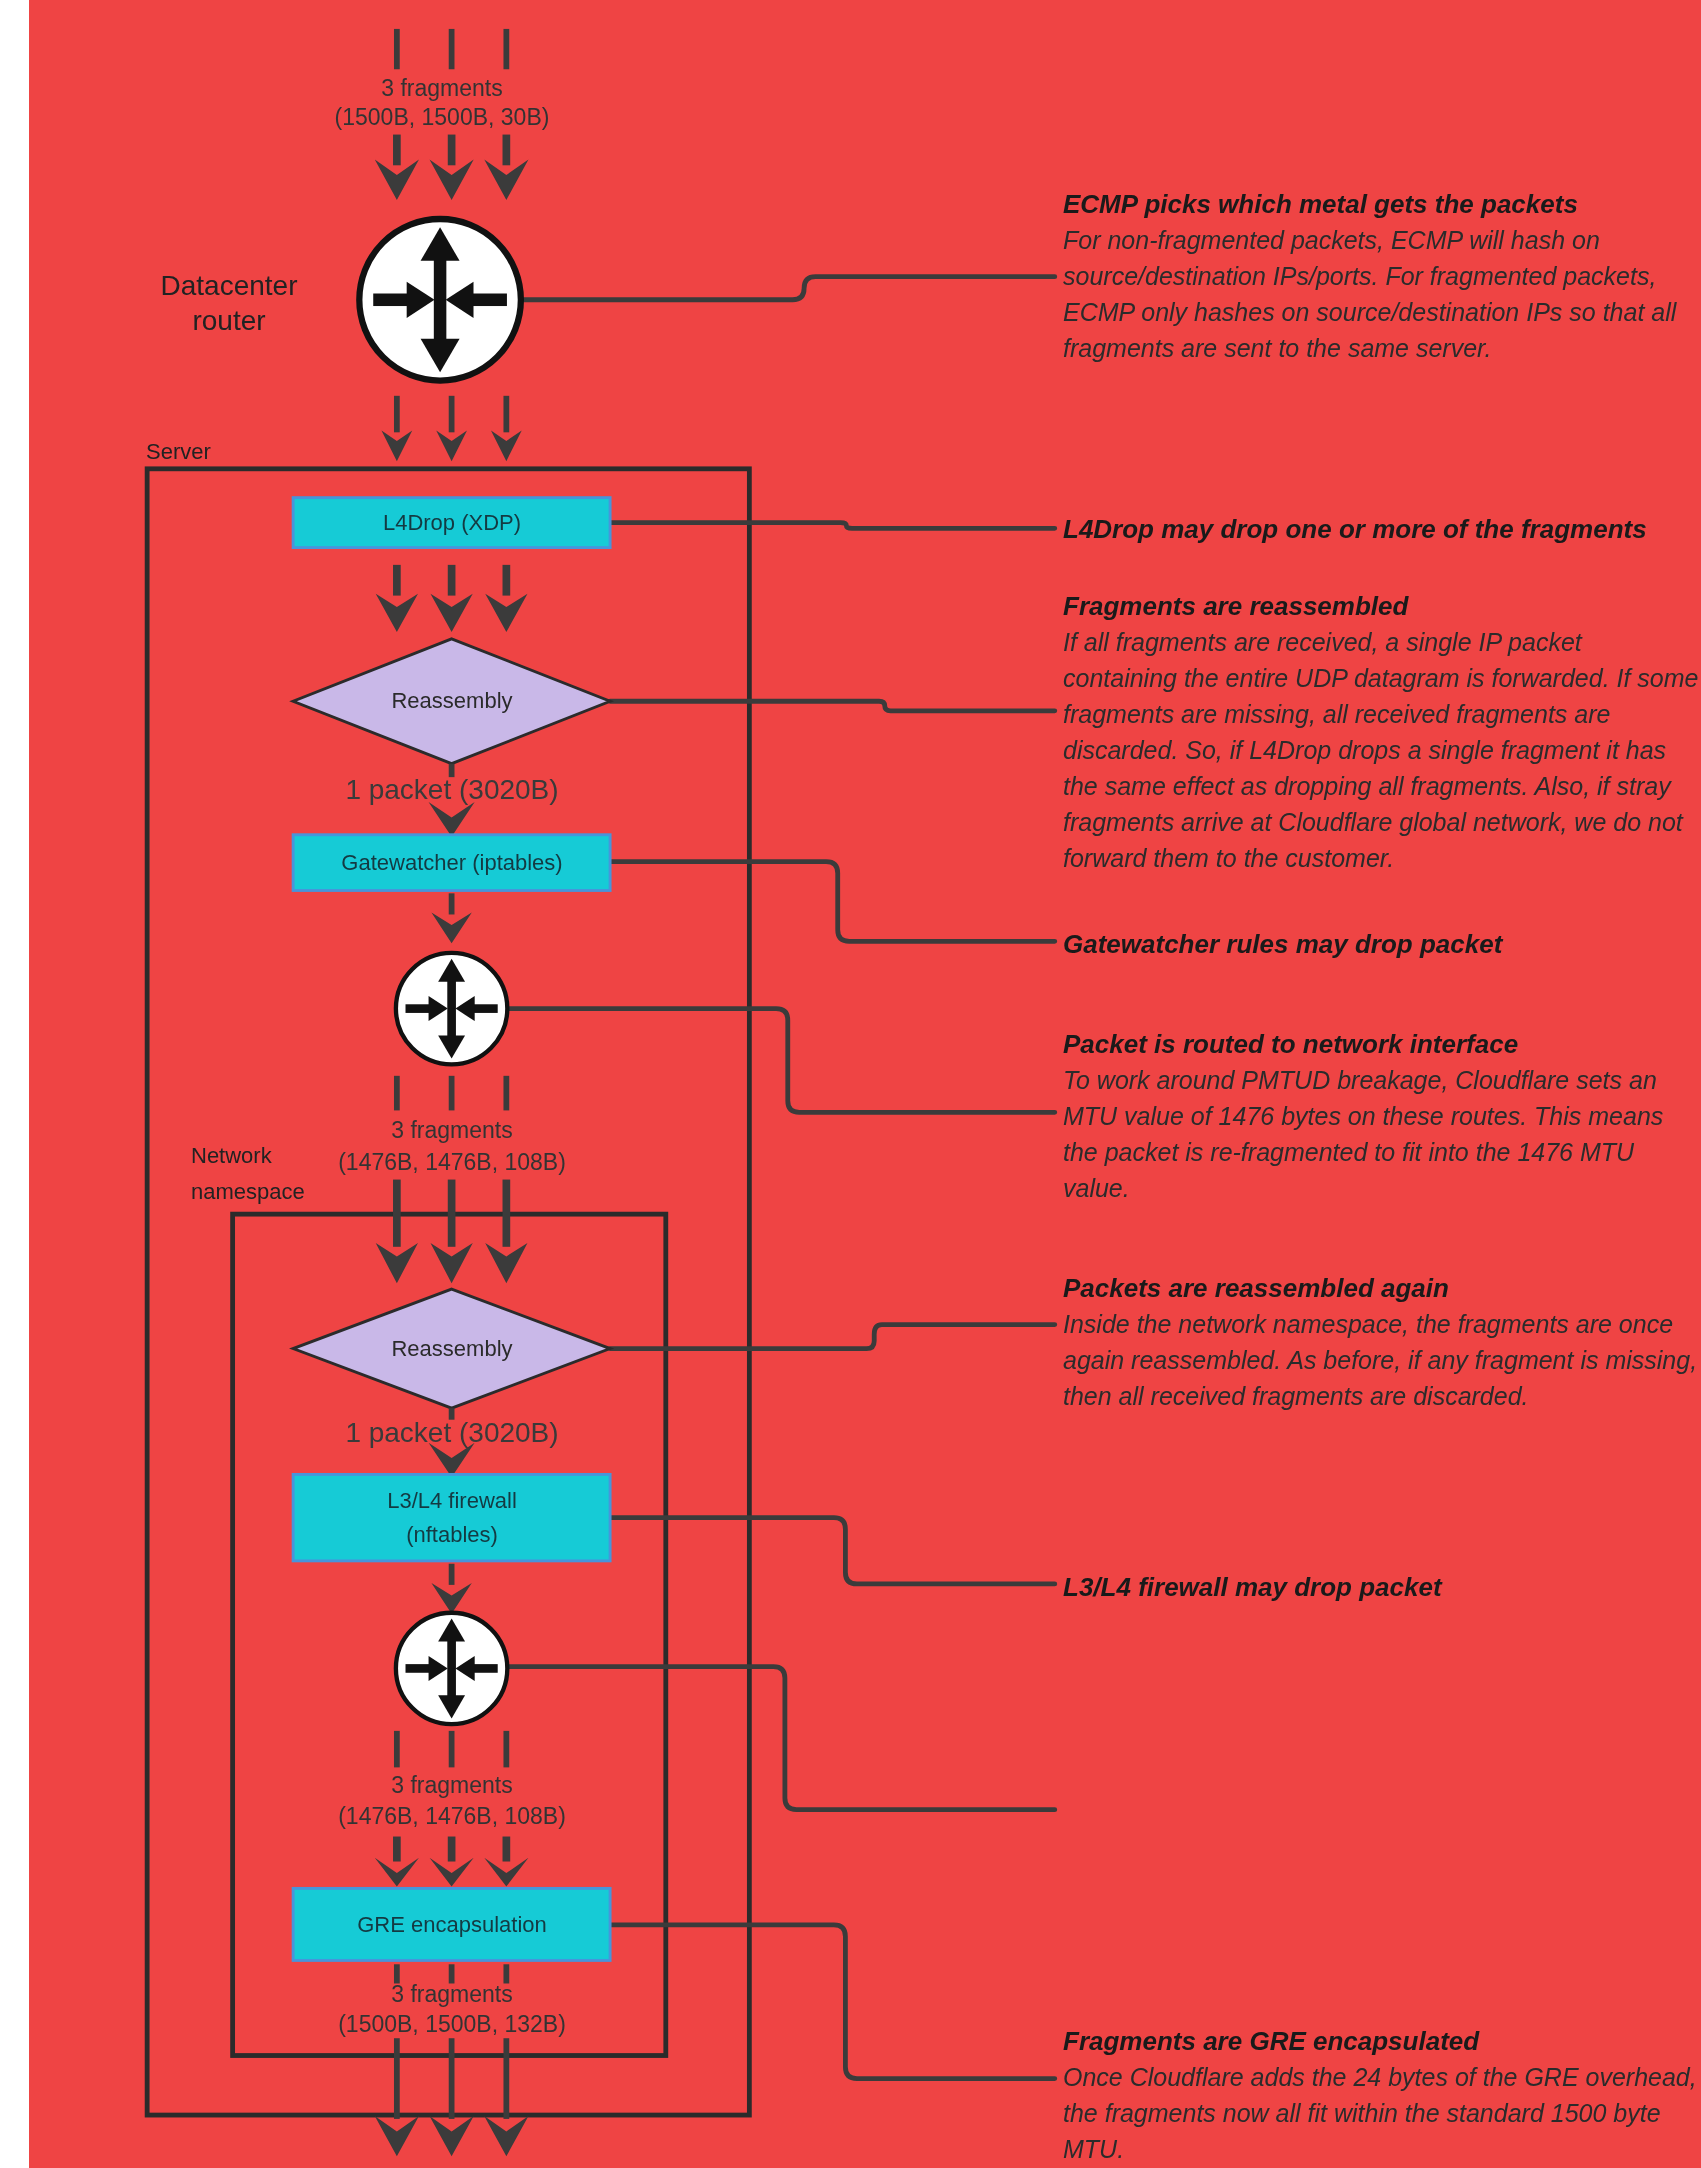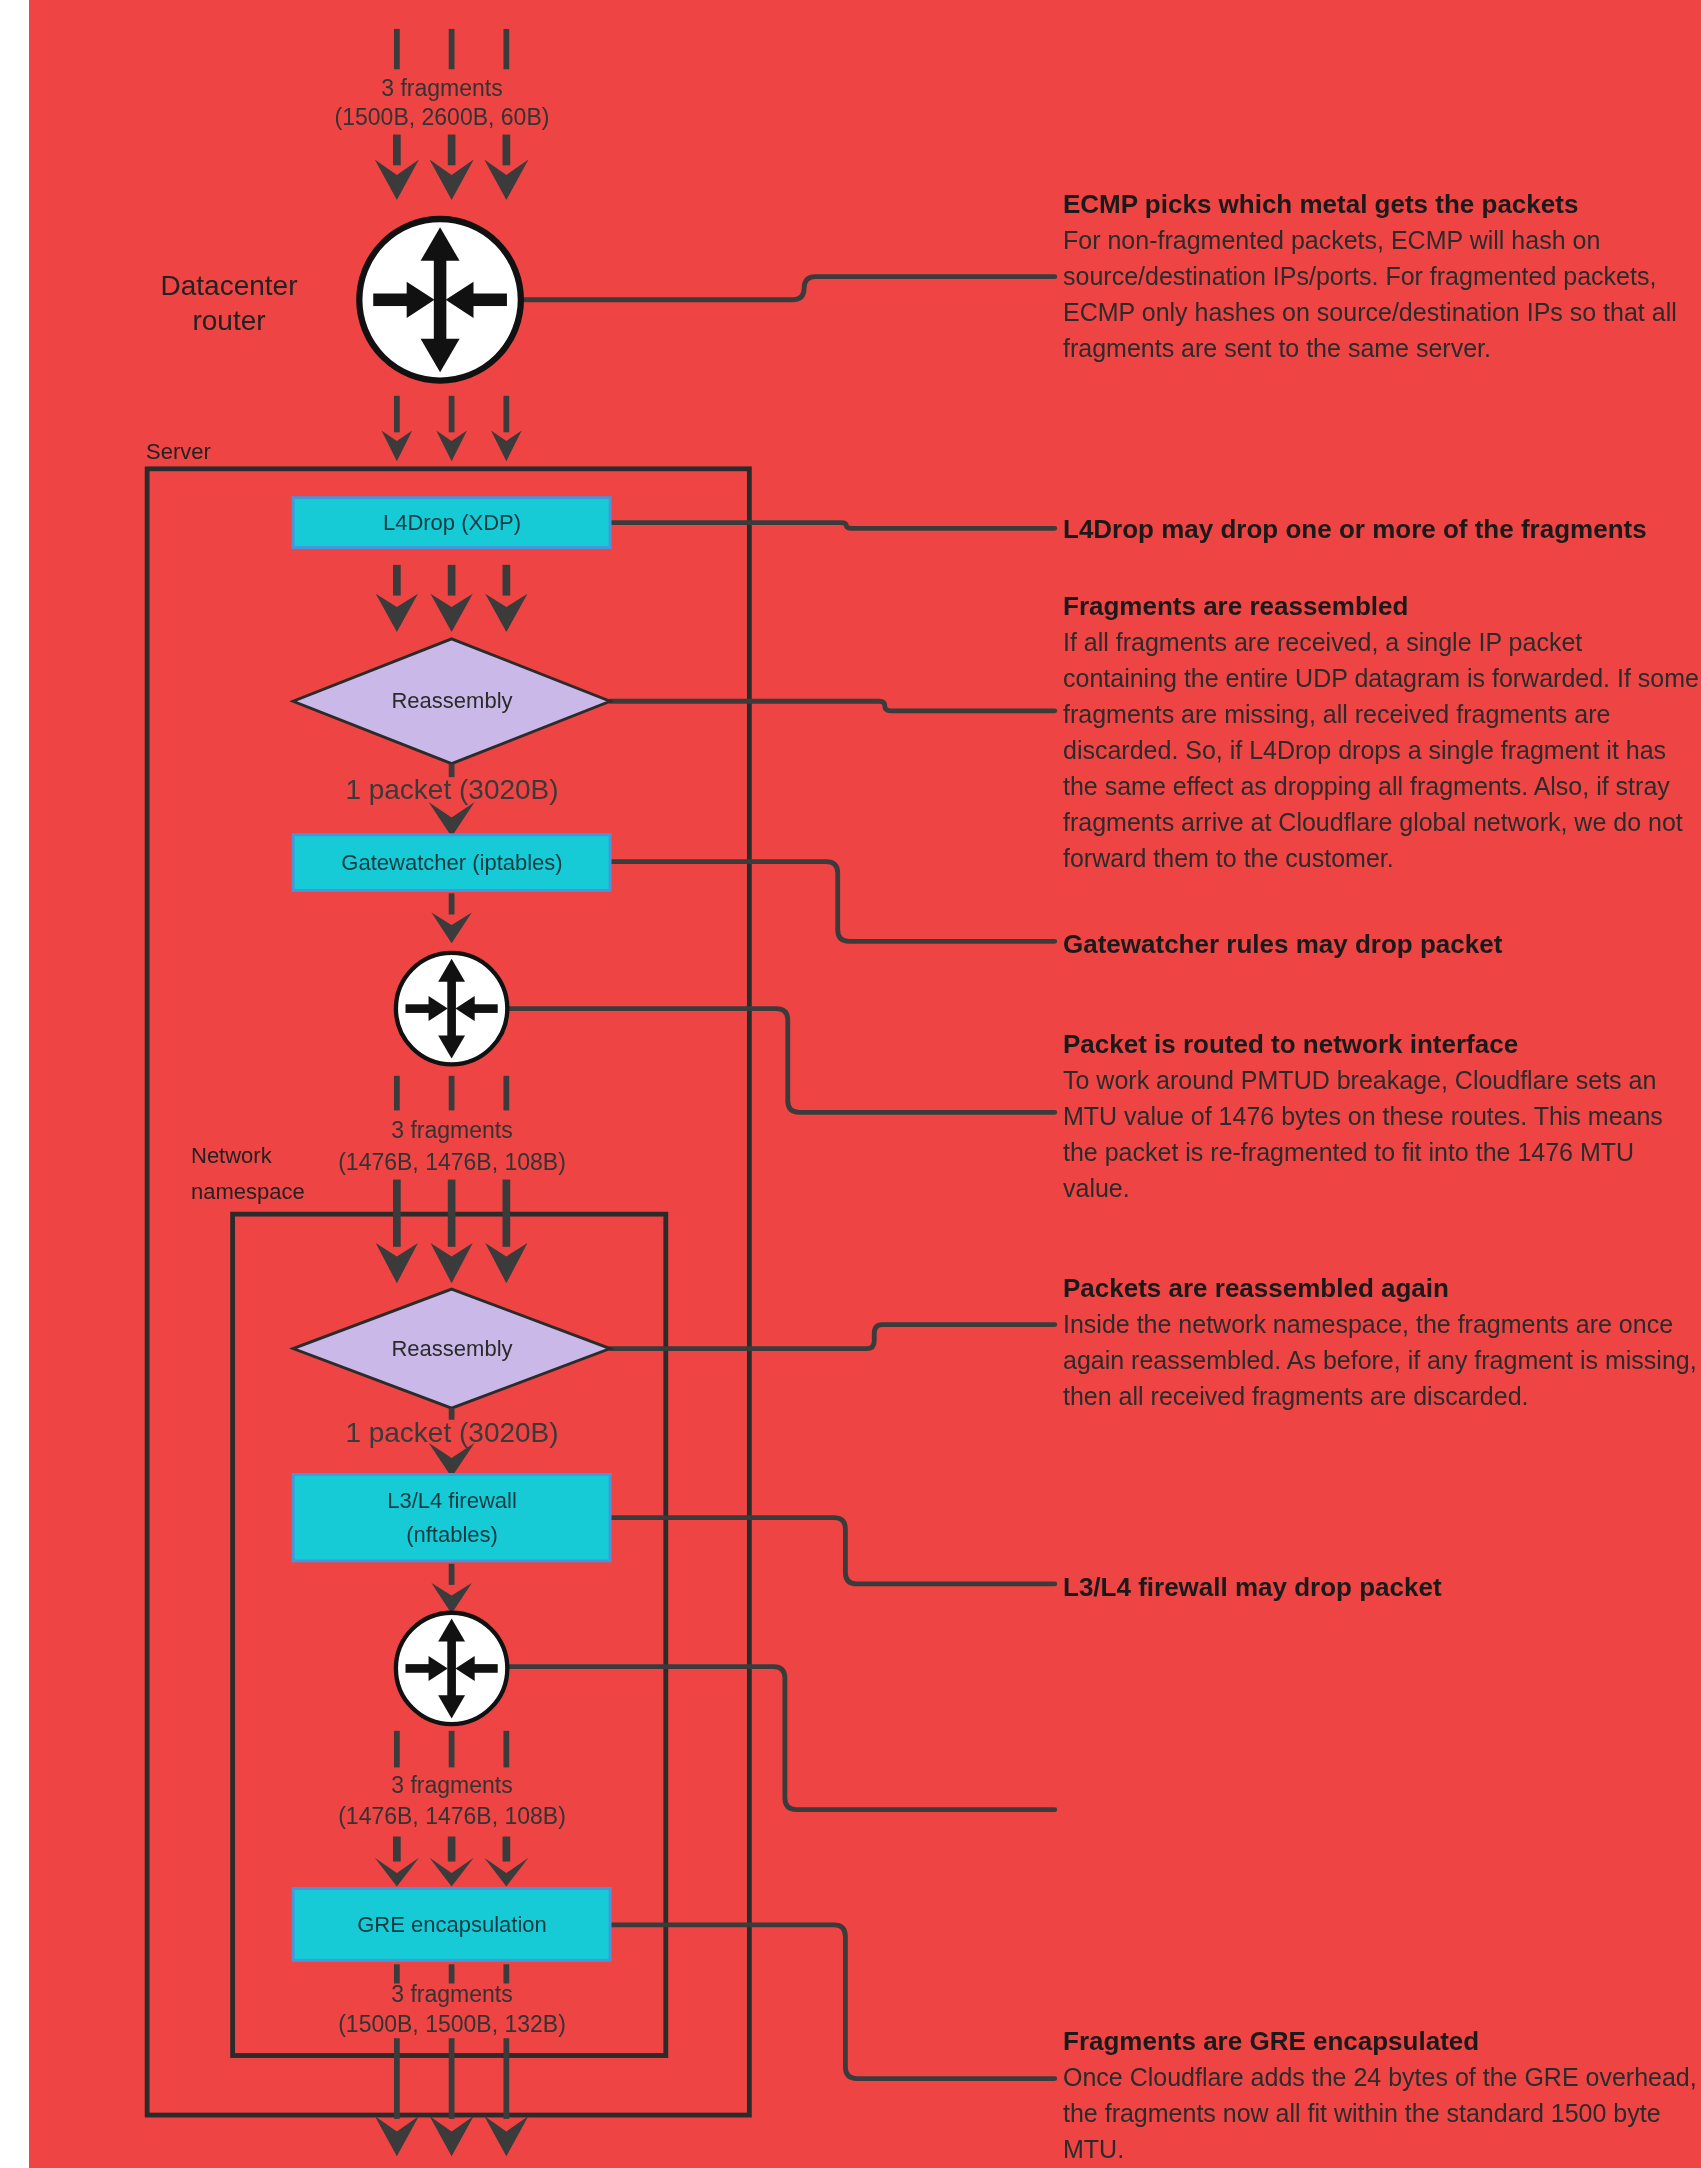--- a/index.html
+++ b/index.html
@@ -7,21 +7,21 @@
          font-family:"Liberation Sans",sans-serif;overflow:hidden;margin-left:29px;}
   svg.layer{position:absolute;left:0;top:0;}
   .lbl{position:absolute;transform:translate(-50%,-50%);white-space:nowrap;
        color:#2e2e2e;text-align:center;}
   .lbl.flow{font-size:23px;color:#333;}
   .lbl.node{font-size:22px;color:#143a42;}
   .lbl.nodep{font-size:22px;color:#2b2b2b;}
   .lbl.packet{font-size:28px;color:#3a3a3a;}
   .lbl.big{font-size:28px;color:#222;}
   .lbl.left{transform:translateY(-50%);text-align:center;font-size:22px;color:#222;}
-  .ann{position:absolute;left:1034px;width:636px;color:#2b2b2b;}
+  .ann{position:absolute;left:1034px;width:636px;color:#2b2b2b;font-style:italic;}
   .ann h3{margin:0;font-size:26px;line-height:36px;font-weight:bold;color:#1a1a1a;}
   .ann p{margin:0;font-size:25px;line-height:36px;}
   .ann p:empty{display:none;}
 </style>
 </head>
 <body>
 
 <div class="stage">
 
   <svg class="layer" width="1701" height="2168" viewBox="0 0 1771 2257">
@@ -157,21 +157,21 @@
       <rect x="380" y="2122" width="6" height="84"></rect>
         <polygon points="360,2203 383,2219 406,2203 383,2245"></polygon>
       <rect x="437" y="2122" width="6" height="84"></rect>
         <polygon points="417,2203 440,2219 463,2203 440,2245"></polygon>
       <rect x="494" y="2122" width="6" height="84"></rect>
         <polygon points="474,2203 497,2219 520,2203 497,2245"></polygon>
     </g>
   </svg>
 
   <div class="lbl flow" style="left:413px;top:88px">3 fragments</div>
-  <div class="lbl flow" style="left:413px;top:117px">(1500B, 2600B, 60B)</div>
+  <div class="lbl flow" style="left:413px;top:117px">(1500B, 1500B, 30B)</div>
 
   <div class="lbl big" style="left:200px;top:286px">Datacenter</div>
   <div class="lbl big" style="left:200px;top:321px">router</div>
 
   <div class="lbl left" style="left:117px;top:452px">Server</div>
 
   <div class="lbl node" style="left:423px;top:523px">L4Drop (XDP)</div>
 
   <div class="lbl nodep" style="left:423px;top:701px">Reassembly</div>
 

